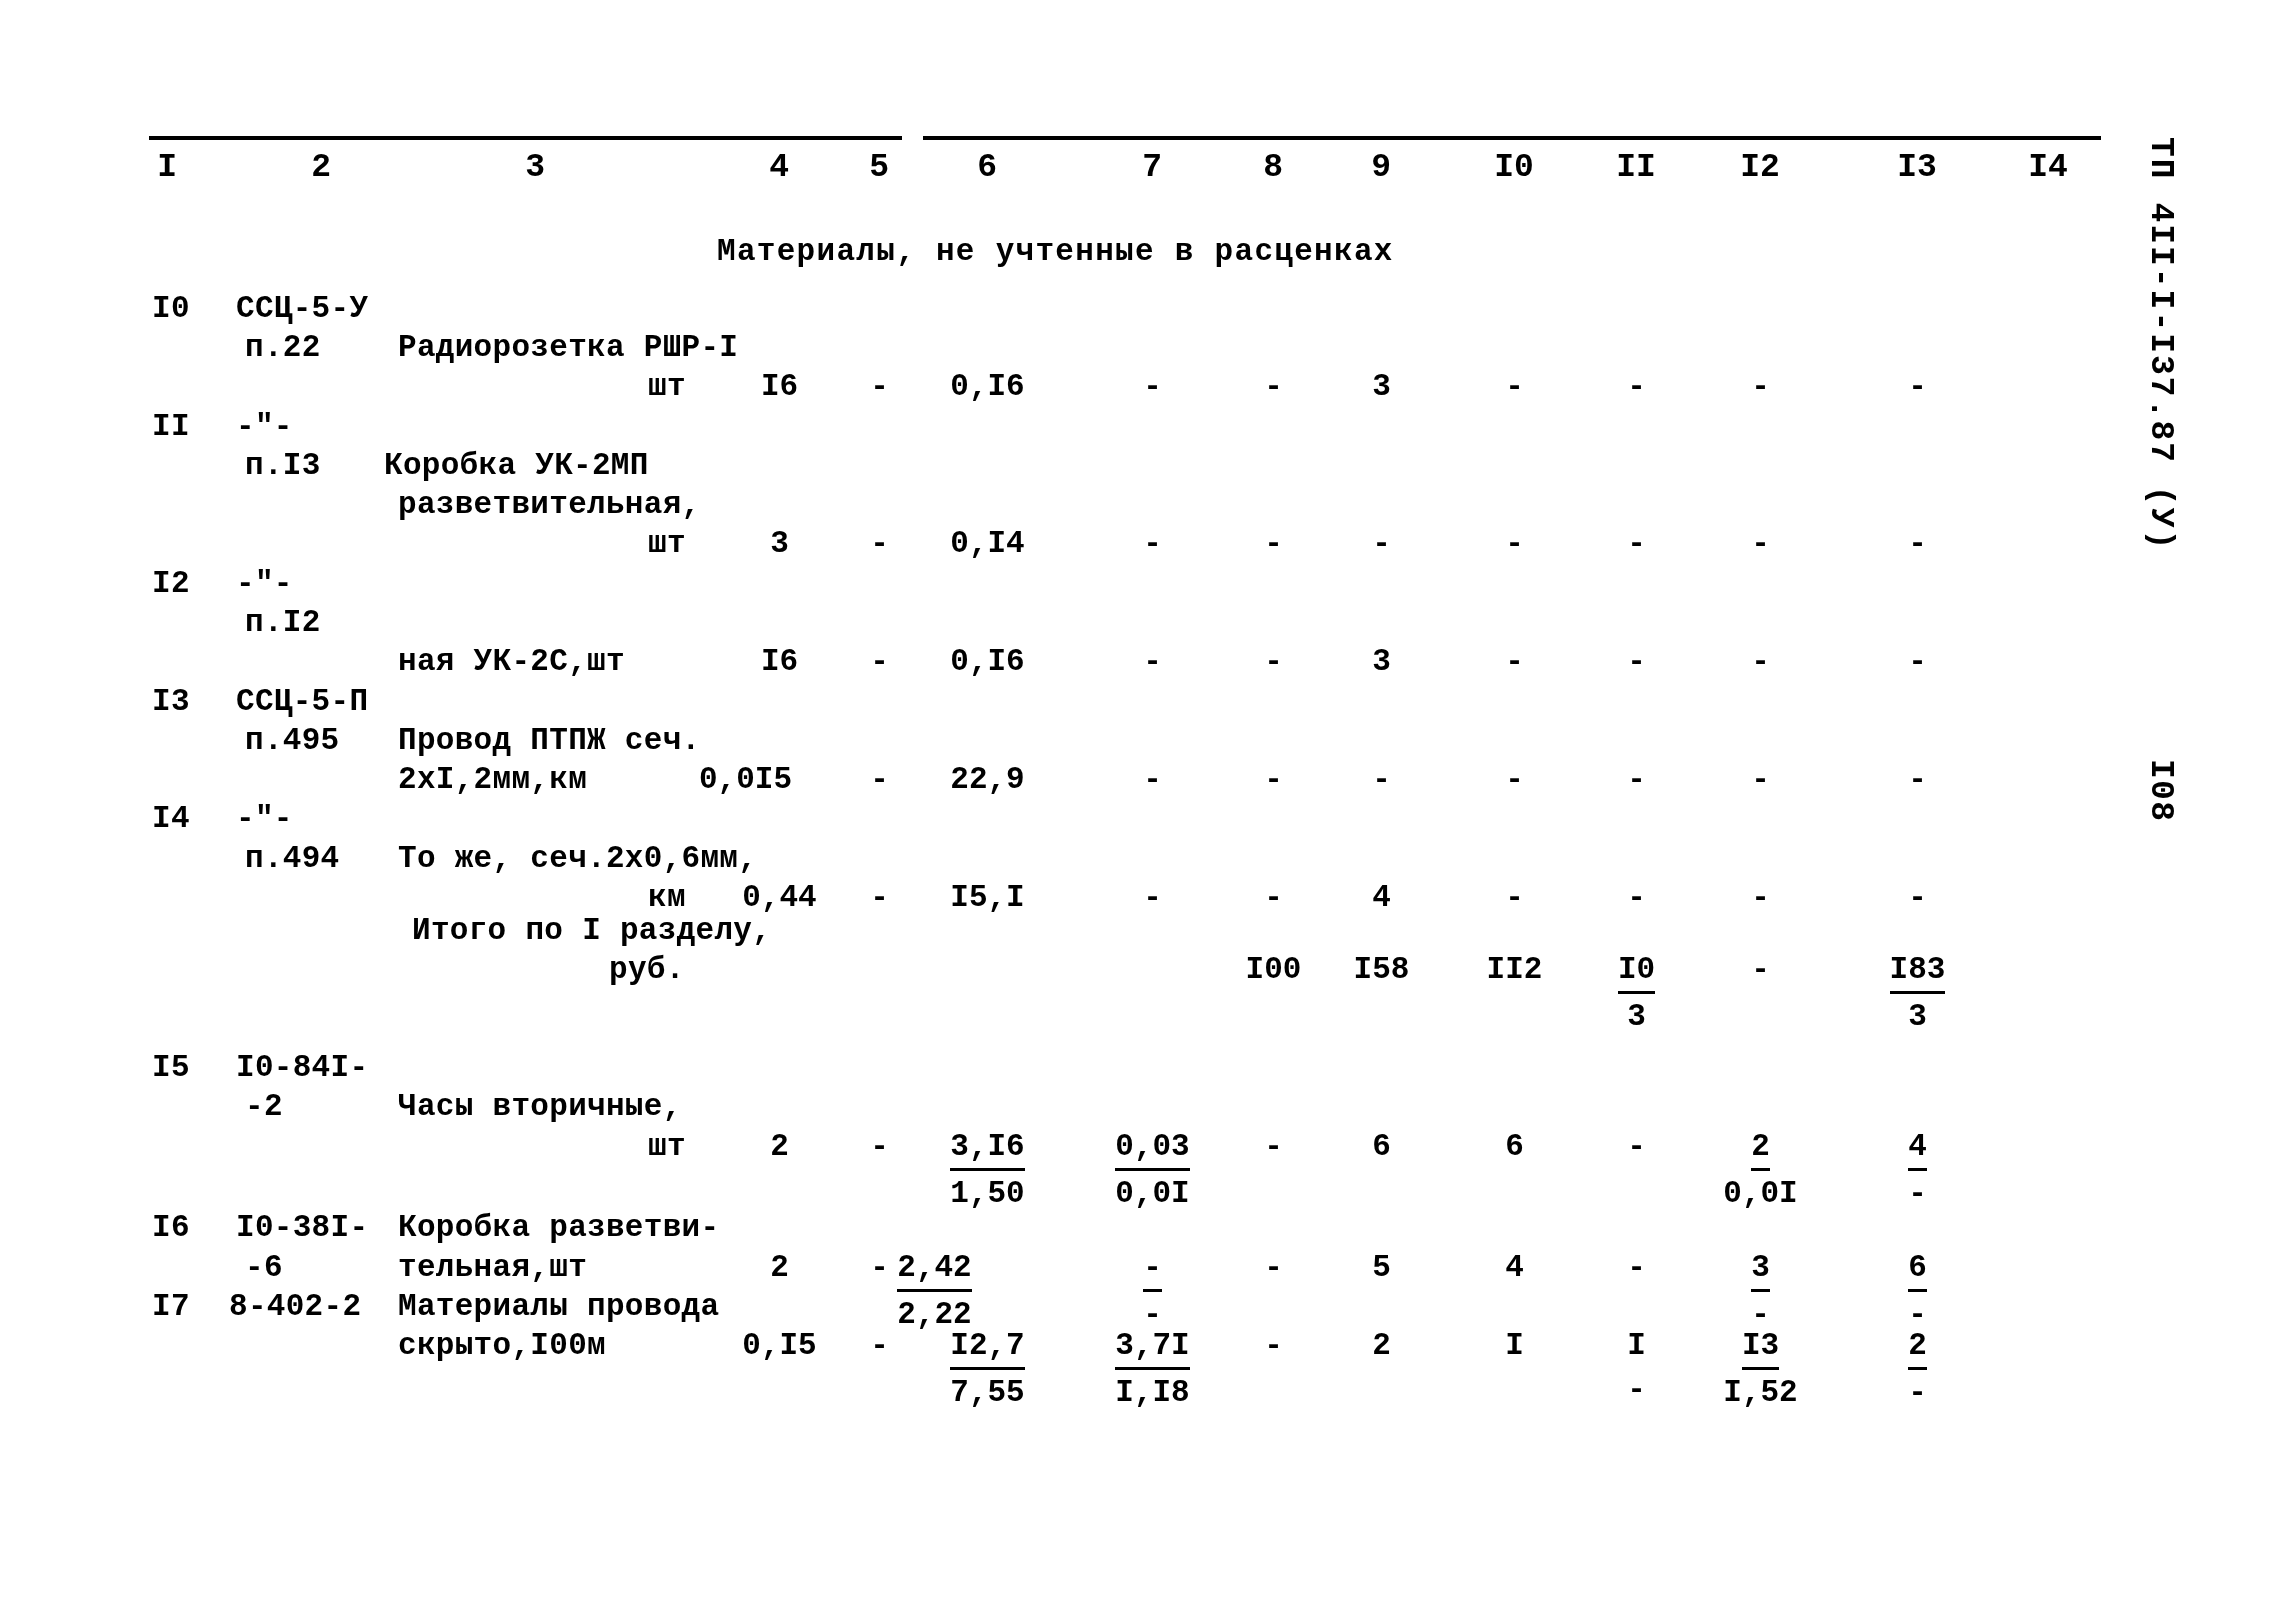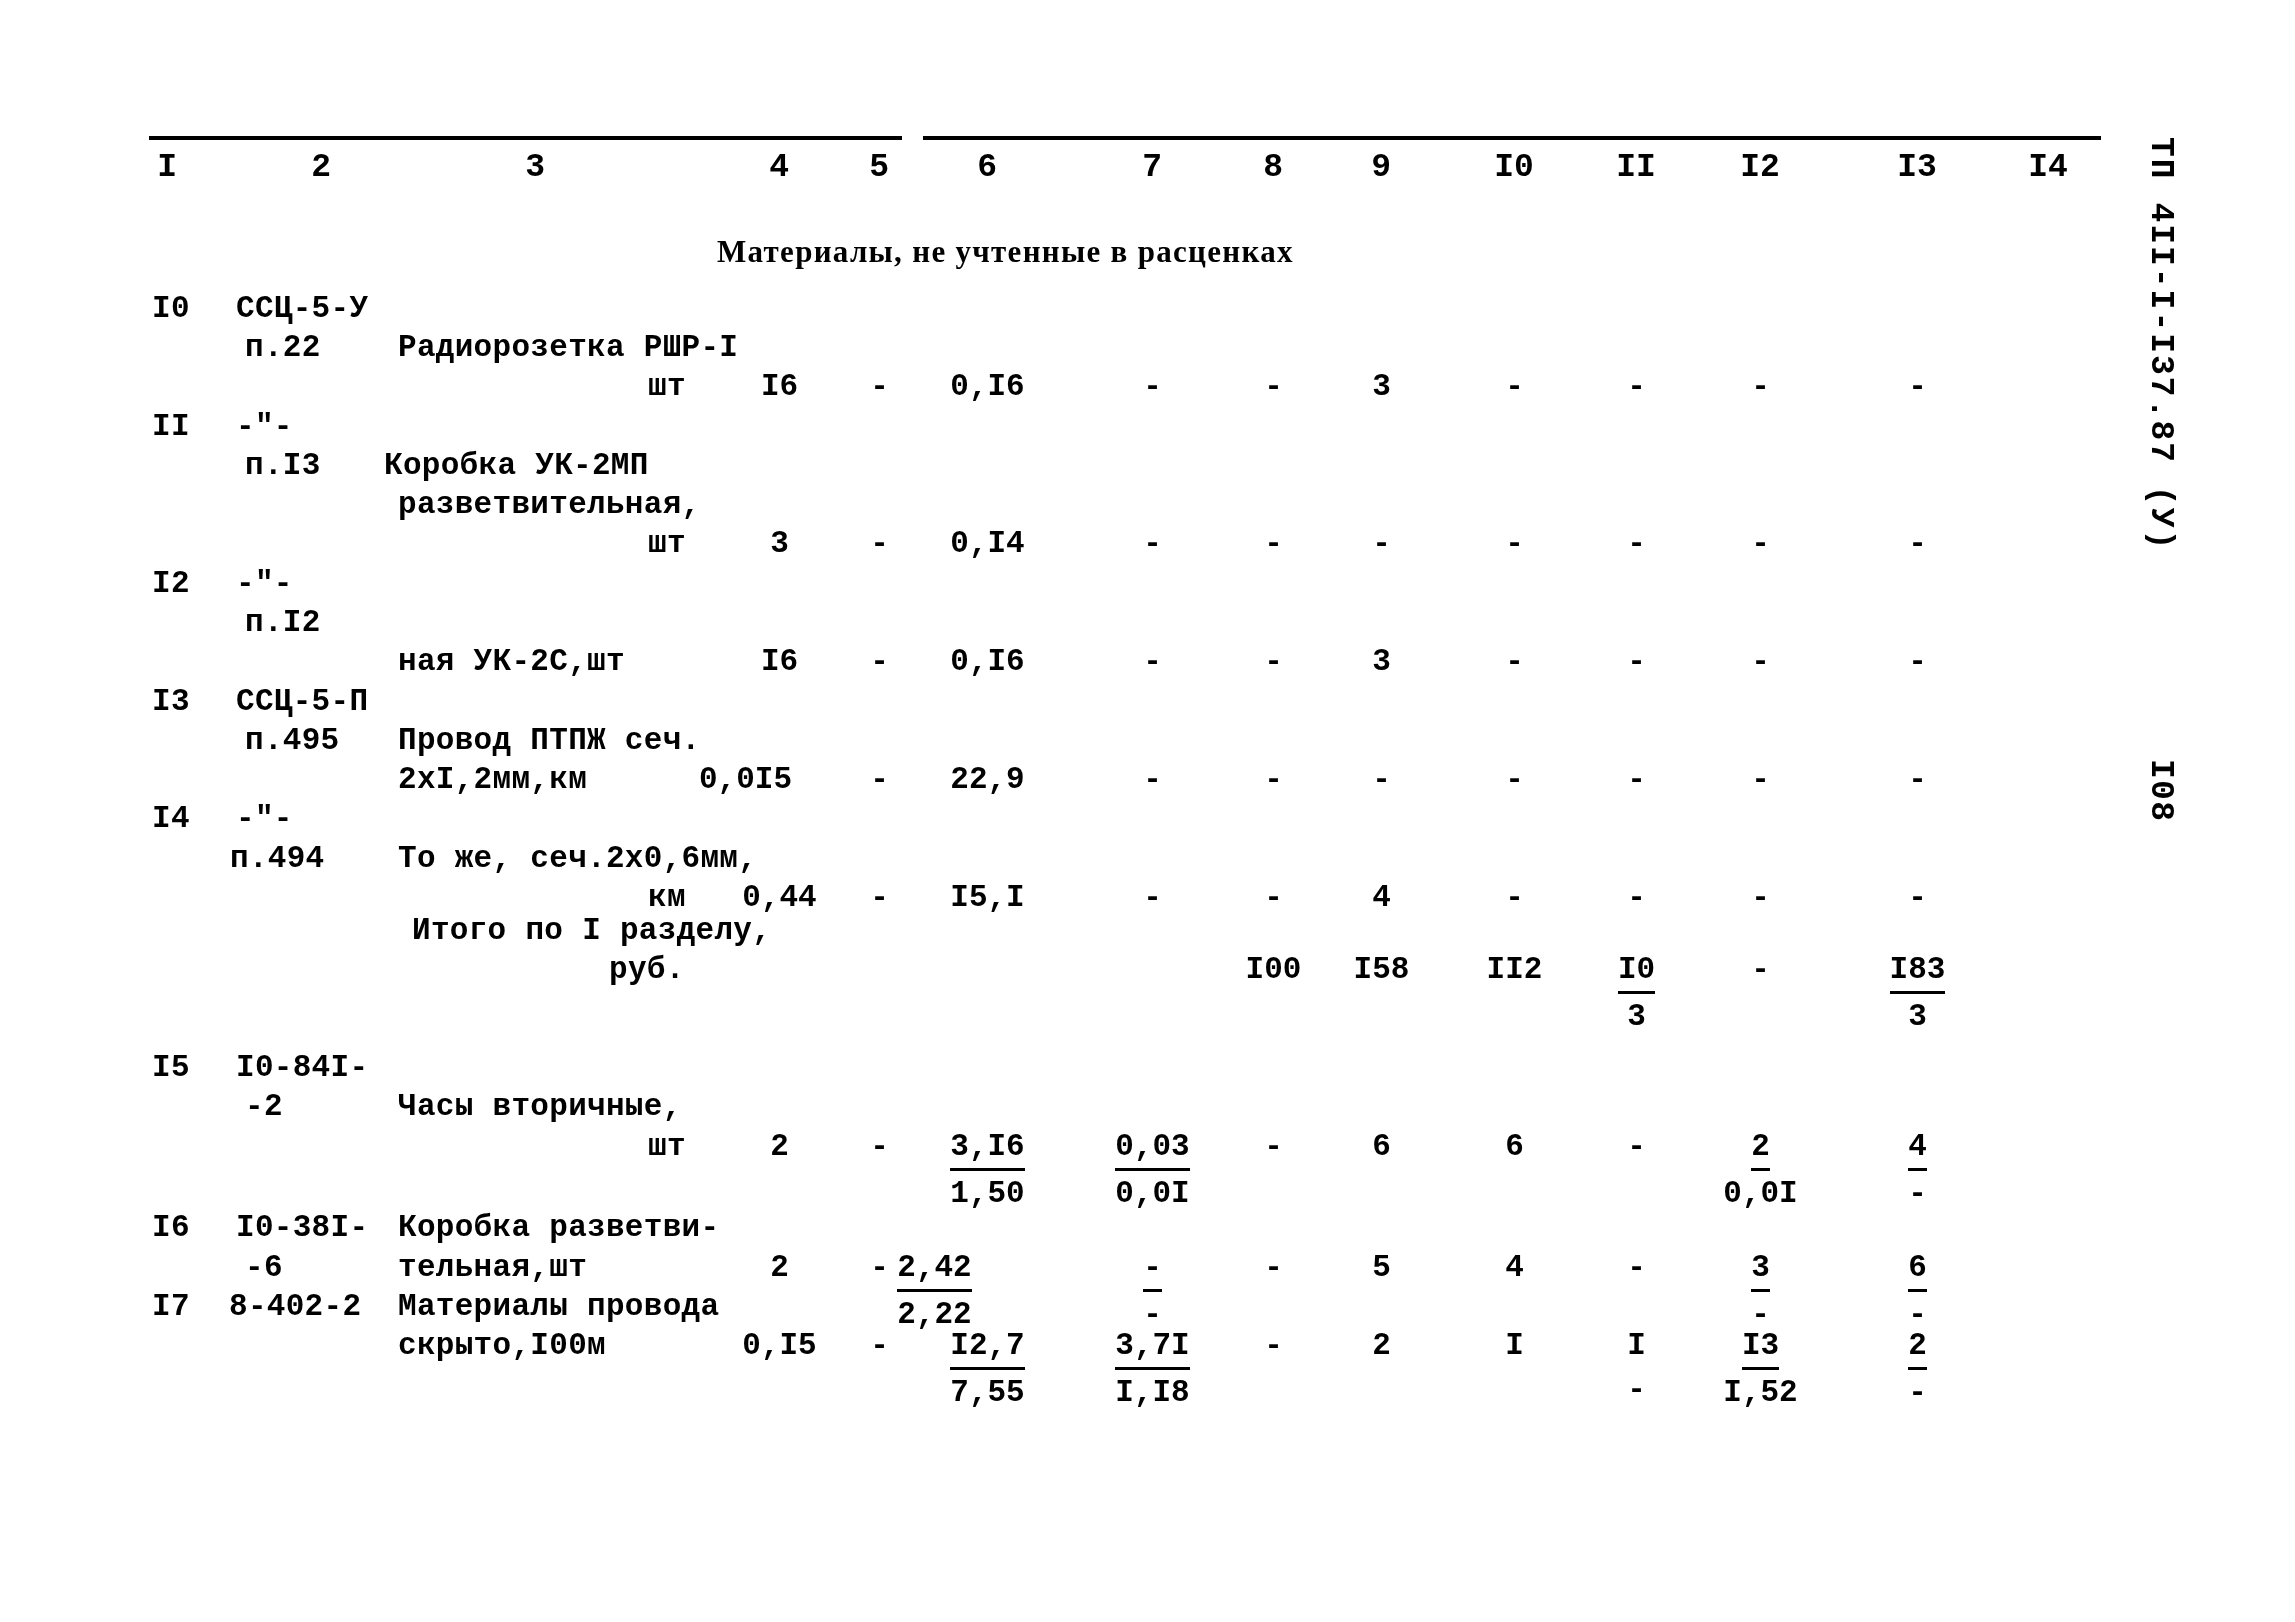--- a/index.html
+++ b/index.html
@@ -40,21 +40,21 @@
     line-height: 37px;
     width: 59px;
     margin-left: -29.4px;
   }
 
   
   #section-caption {
     position: absolute;
     left: 717px;
     top: 234px;
-    font-family: Liberation Serif, serif;
+    font-family: Liberation Mono, monospace;
     font-weight: 700;
     font-size: 31px;
     letter-spacing: 1.3px;
     white-space: nowrap;
   }
 
   
   .cell {
     position: absolute;
     font-family: "Liberation Mono", "DejaVu Sans Mono", monospace;
@@ -194,21 +194,21 @@
   <div class="num" style="left:1152px;top:759px">-</div>
   <div class="num" style="left:1273px;top:759px">-</div>
   <div class="num" style="left:1381px;top:759px">-</div>
   <div class="num" style="left:1514px;top:759px">-</div>
   <div class="num" style="left:1636px;top:759px">-</div>
   <div class="num" style="left:1760px;top:759px">-</div>
   <div class="num" style="left:1917px;top:759px">-</div>
 
   <div class="cell" style="left:152px; top:798px">I4</div>
   <div class="cell" style="left:236px; top:798px">-"-</div>
-  <div class="cell" style="left:230px; top:838px">п.494</div>
+  <div class="cell" style="left:245px; top:838px">п.494</div>
   <div class="cell" style="left:398px; top:838px">То же, сеч.2х0,6мм,</div>
   <div class="cell" style="left:648px; top:877px">км</div>
   <div class="num" style="left:779px;top:877px">0,44</div>
   <div class="num" style="left:879px;top:877px">-</div>
   <div class="num" style="left:987px;top:877px">I5,I</div>
   <div class="num" style="left:1152px;top:877px">-</div>
   <div class="num" style="left:1273px;top:877px">-</div>
   <div class="num" style="left:1381px;top:877px">4</div>
   <div class="num" style="left:1514px;top:877px">-</div>
   <div class="num" style="left:1636px;top:877px">-</div>

